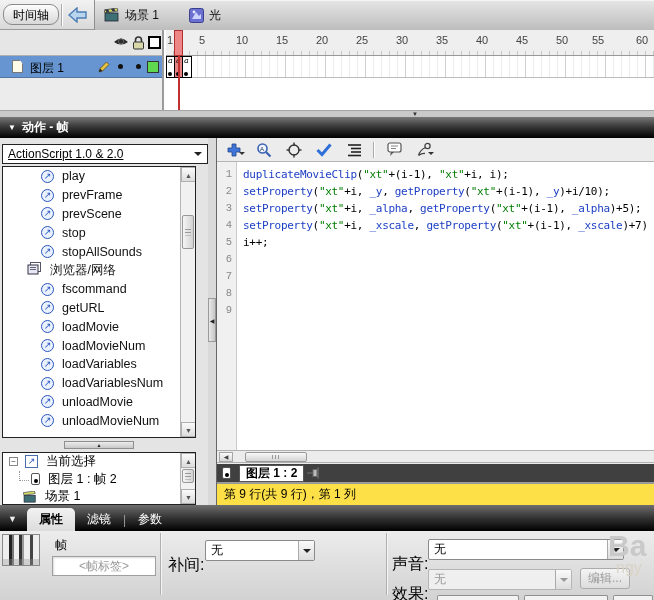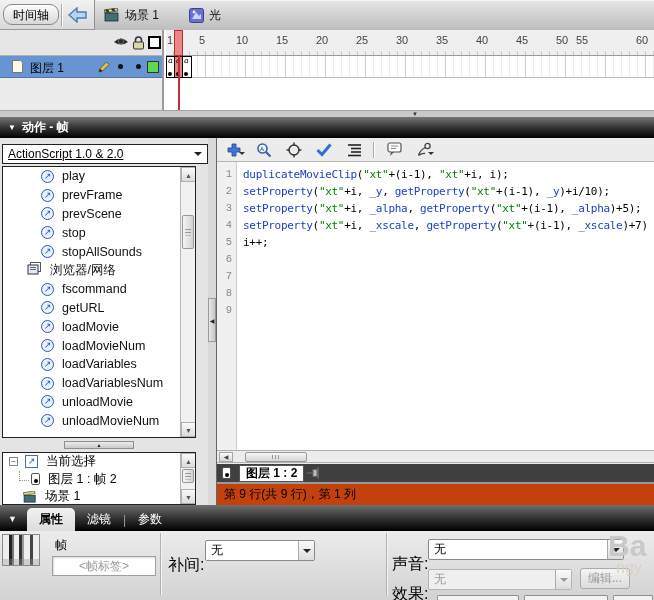--- a/index.html
+++ b/index.html
@@ -108,21 +108,21 @@
   .h-scroll .arr { position:absolute; left:2px; top:1px; width:14px; height:10px; background:linear-gradient(#fafafa,#d8d8d8); border:1px solid #a5a5a5;
     font-size:6px; line-height:9px; text-align:center; color:#444; }
   .h-scroll .hthumb { position:absolute; left:28px; top:1px; width:62px; height:10px; background:linear-gradient(#f8f8f8,#d5d5d5); border:1px solid #999; border-radius:2px; }
   .h-scroll .hthumb::after { content:""; position:absolute; top:2px; bottom:2px; left:50%; width:8px; transform:translateX(-50%);
     background:repeating-linear-gradient(90deg,#999 0 1px, transparent 1px 3px); }
   .script-tabs { position:absolute; left:0; top:326px; width:100%; height:19px; background:#404040; border-bottom:1px solid #9c9c9c; display:flex; align-items:center; }
   .script-tabs .frame-mini { margin-left:5px; }
   .script-tab { margin-left:8px; height:17px; background:#fff; border:1px solid #555; font-weight:bold; font-size:12px;
     padding:0 6px; line-height:15px; }
   .pin-icon { margin-left:2px; width:16px; height:14px; }
-  .script-status { position:absolute; left:0; top:345px; width:100%; height:22px; background:#c2410c; border-top:1px solid #999;
+  .script-status { position:absolute; left:0; top:345px; width:100%; height:22px; background:#fde047; border-top:1px solid #999;
     font-size:12px; line-height:21px; padding-left:7px; color:#000; }
 
   
   .props-header { position:absolute; left:0; top:505px; width:654px; height:26px;
     background:linear-gradient(#6e6e6e 0%, #333 50%, #000 100%); display:flex; align-items:flex-end; }
   .props-header .tri { color:#eee; font-size:9px; margin:0 10px 7px 8px; }
   .props-tab { font-size:12px; padding:3px 12px 3px; color:#fff; }
   .props-tab.active { background:linear-gradient(#f2f2f2,#dcdcdc); color:#000; border-radius:5px 5px 0 0; font-weight:bold; }
   .props-tab-sep { color:#999; margin-bottom:4px; }
   .props-body { position:absolute; left:0; top:531px; width:654px; height:69px; background:linear-gradient(#ececec,#d2d2d2); }
@@ -217,21 +217,21 @@
           <span class="ruler-num" style="left: 36px;">5</span>
           <span class="ruler-num" style="left: 76px;">10</span>
           <span class="ruler-num" style="left: 116px;">15</span>
           <span class="ruler-num" style="left: 156px;">20</span>
           <span class="ruler-num" style="left: 196px;">25</span>
           <span class="ruler-num" style="left: 236px;">30</span>
           <span class="ruler-num" style="left: 276px;">35</span>
           <span class="ruler-num" style="left: 316px;">40</span>
           <span class="ruler-num" style="left: 356px;">45</span>
           <span class="ruler-num" style="left: 396px; text-align: center;">50</span>
-          <span class="ruler-num" style="left: 416px;">55</span>
+          <span class="ruler-num" style="left: 432px;">55</span>
           <span class="ruler-num" style="left: 476px;">60</span>
         </div>
       <div class="frames-row">
         <div class="kf-group">
             <div class="kf-cell">
               <span class="a">a</span>
               <span class="dot"></span>
             </div>
             <div class="kf-cell playhead">
               <span class="a">a</span>

